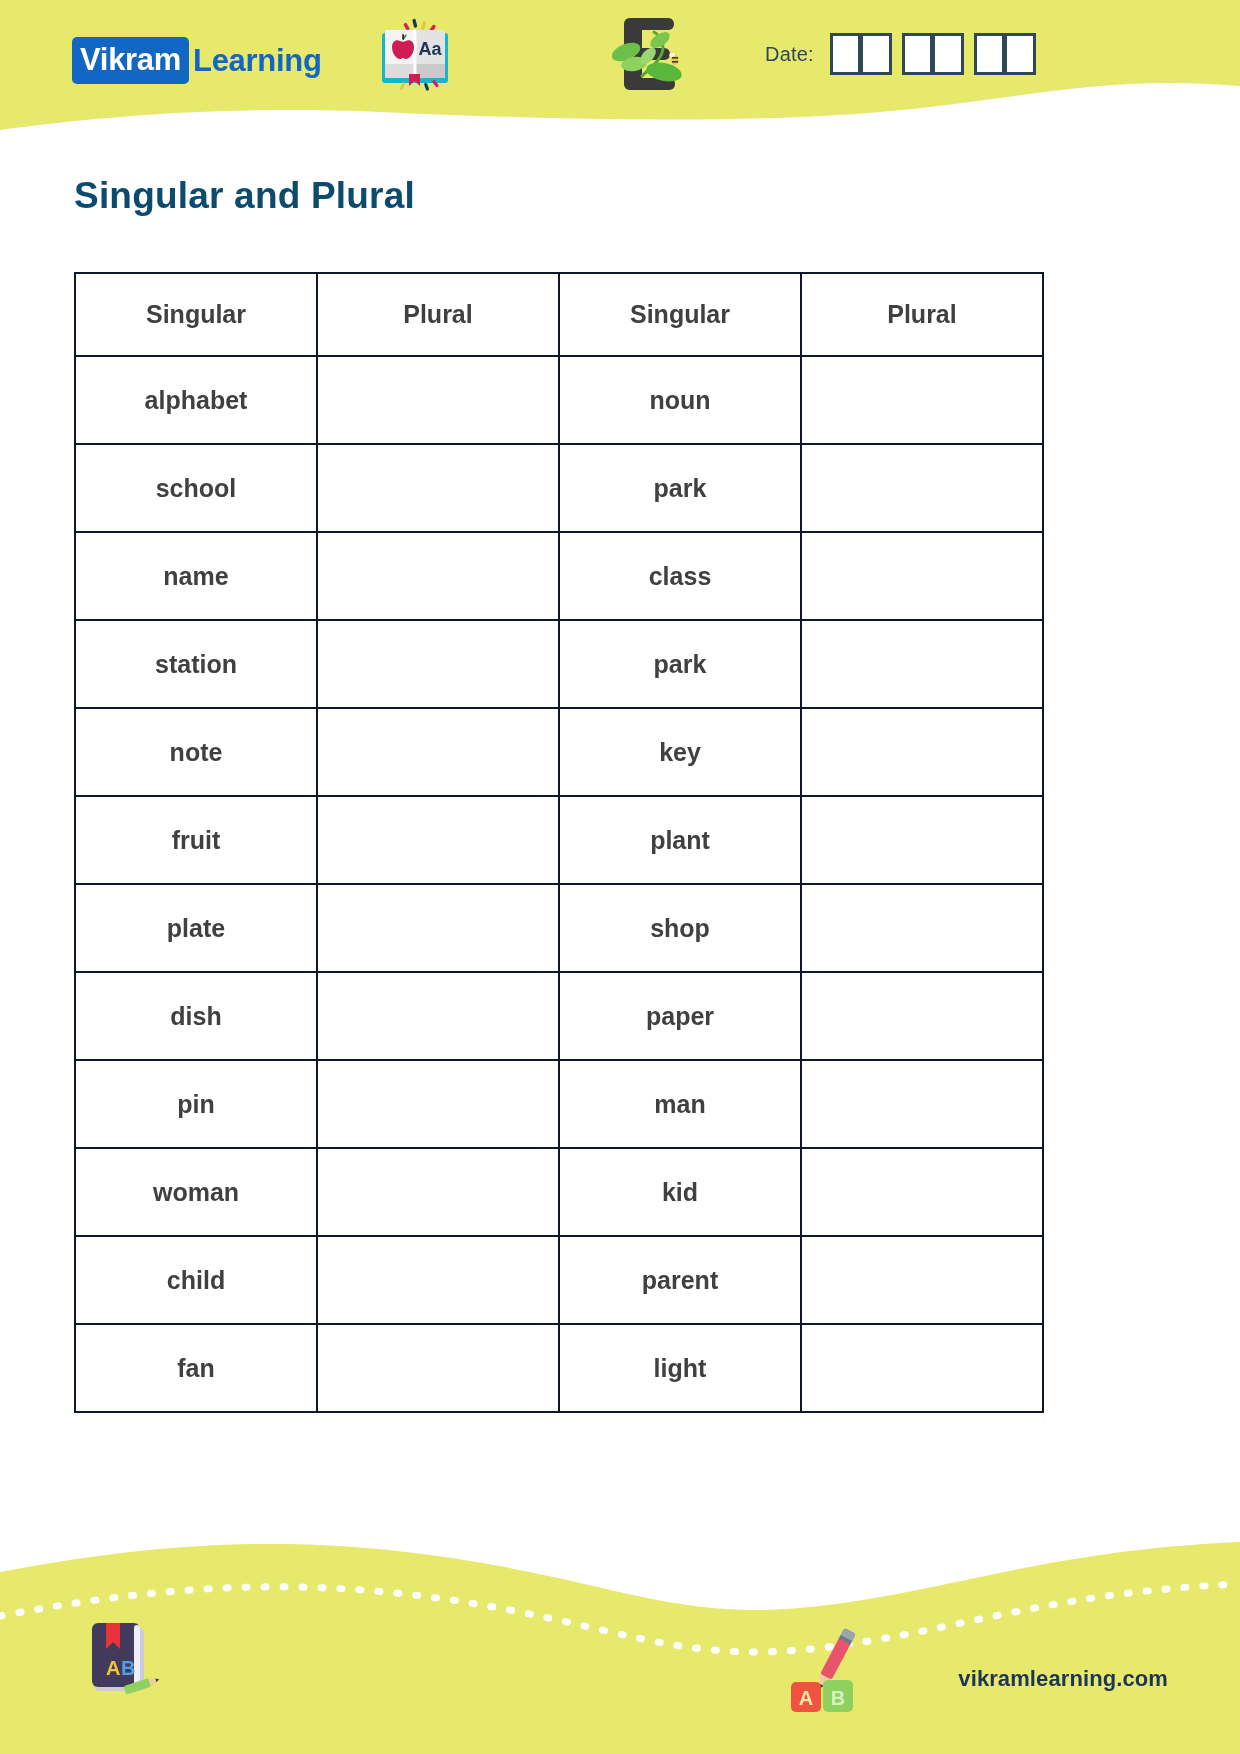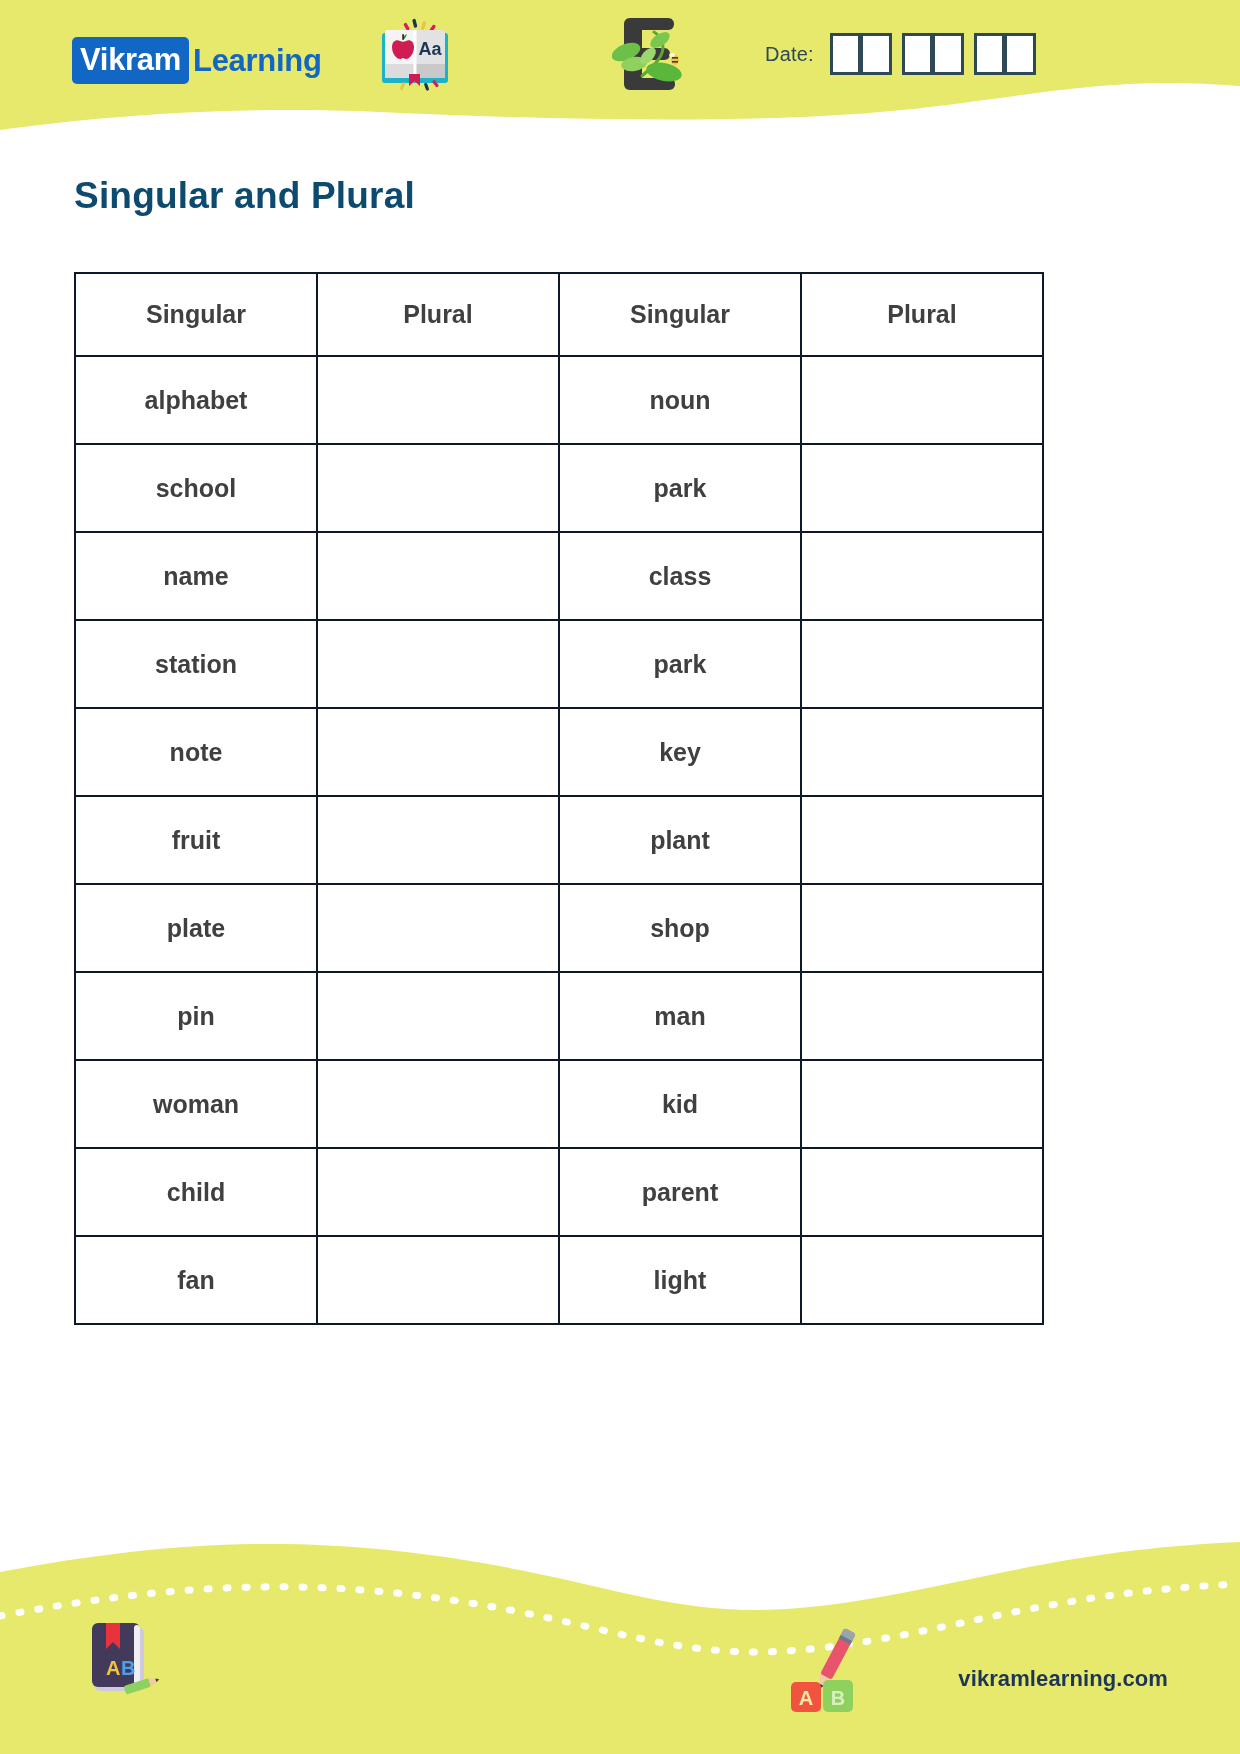--- a/index.html
+++ b/index.html
@@ -335,20 +335,26 @@
         <tr>
           <td>fruit</td>
           <td></td>
           <td>plant</td>
           <td></td>
         </tr>
         <tr>
           <td>plate</td>
           <td></td>
           <td>shop</td>
+          <td></td>
+        </tr>
+        <tr>
+          <td>dish</td>
+          <td></td>
+          <td>paper</td>
           <td></td>
         </tr>
         <tr>
           <td>pin</td>
           <td></td>
           <td>man</td>
           <td></td>
         </tr>
         <tr>
           <td>woman</td>

